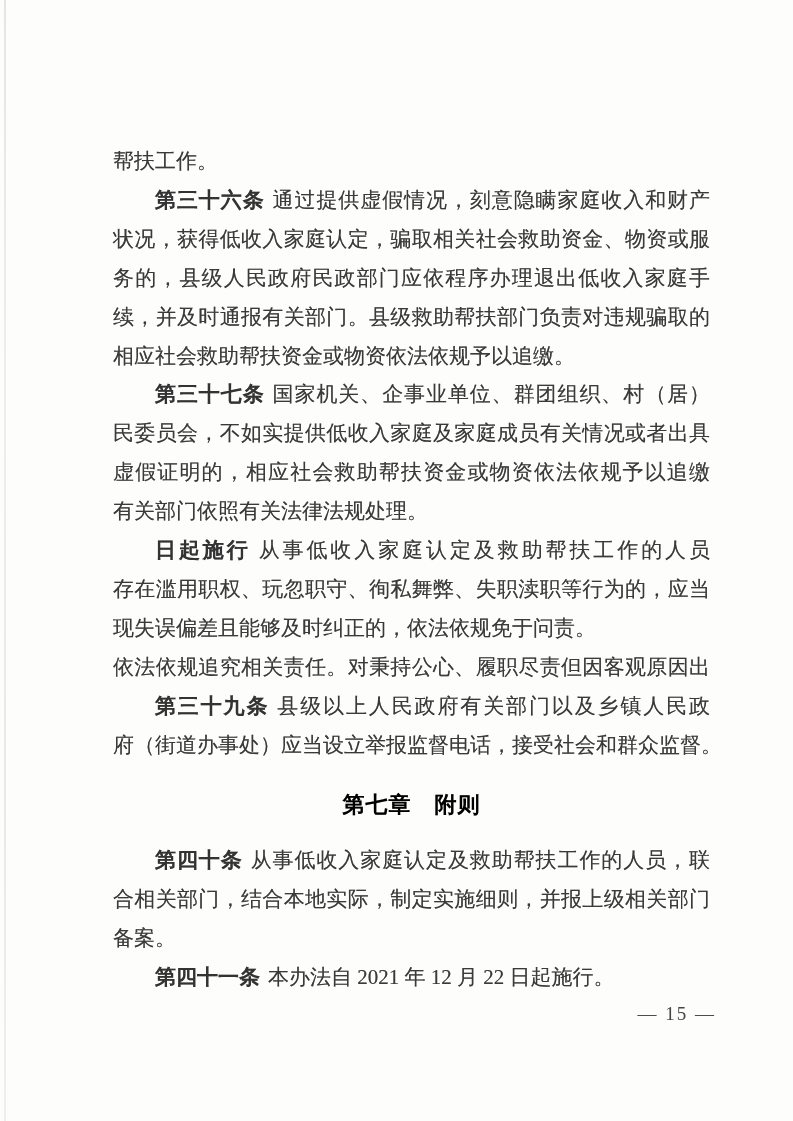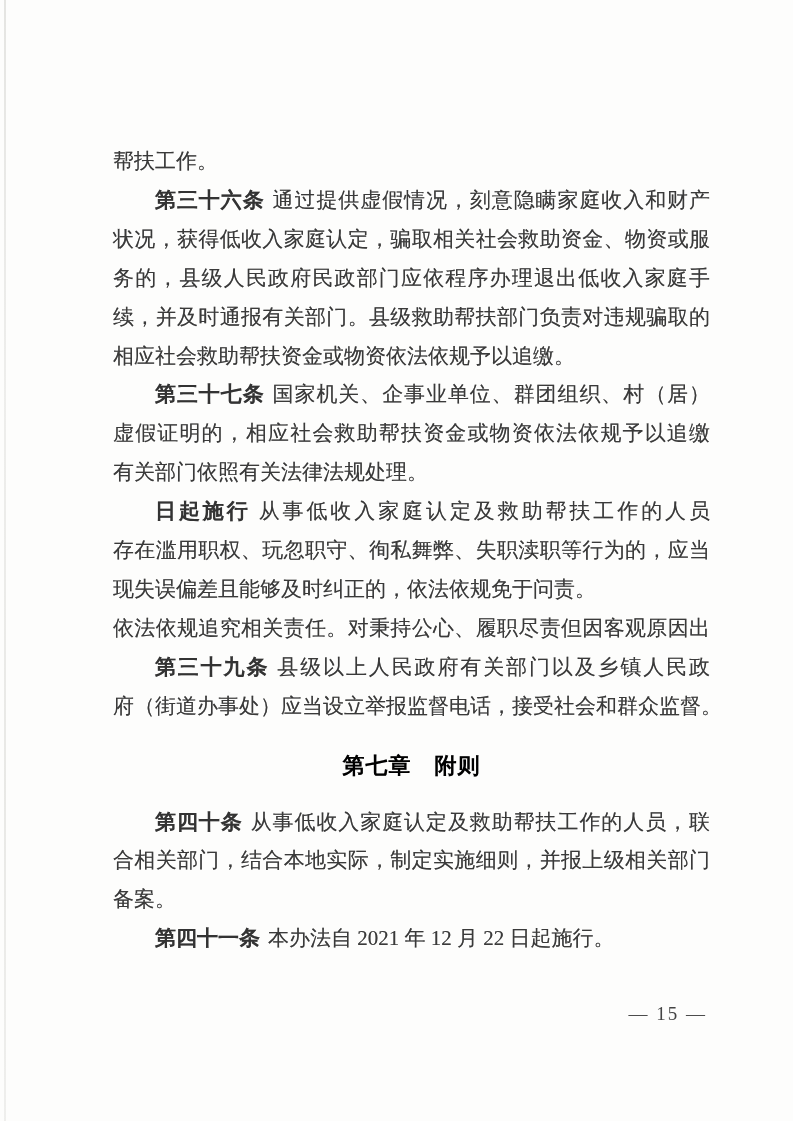--- a/index.html
+++ b/index.html
@@ -66,21 +66,21 @@
     font-size: 22px;
     line-height: 38.9px;
     margin: 21px 0 17px 0;
     font-family: "Liberation Sans", "DejaVu Sans", sans-serif;
     color: #000000;
     letter-spacing: 1px;
   }
   .page-number {
     position: absolute;
     top: 1002px;
-    right: 86px;
+    right: 77px;
     font-size: 19px;
     line-height: 24px;
     letter-spacing: 2px;
     color: #444444;
   }
 </style>
 </head>
 <body>
 
 <div class="page">
@@ -94,20 +94,21 @@
     <div>
       <div class="line fill indent"><span class="term">第三十六条</span><span>通过提供虚假情况，刻意隐瞒家庭收入和财产</span></div>
       <div class="line fill">状况，获得低收入家庭认定，骗取相关社会救助资金、物资或服</div>
       <div class="line fill">务的，县级人民政府民政部门应依程序办理退出低收入家庭手</div>
       <div class="line fill">续，并及时通报有关部门。县级救助帮扶部门负责对违规骗取的</div>
       <div class="line nowrap">相应社会救助帮扶资金或物资依法依规予以追缴。</div>
     </div>
 
     <div>
       <div class="line fill indent"><span class="term">第三十七条</span><span>国家机关、企事业单位、群团组织、村（居）</span></div>
+      <div class="line fill">民委员会，不如实提供低收入家庭及家庭成员有关情况或者出具</div>
       <div class="line fill">虚假证明的，相应社会救助帮扶资金或物资依法依规予以追缴</div>
       <div class="line nowrap">有关部门依照有关法律法规处理。</div>
     </div>
 
     <div>
       <div class="line fill indent"><span class="term">日起施行</span><span>从事低收入家庭认定及救助帮扶工作的人员</span></div>
       <div class="line fill">存在滥用职权、玩忽职守、徇私舞弊、失职渎职等行为的，应当</div>
       <div class="line nowrap">现失误偏差且能够及时纠正的，依法依规免于问责。</div>
       <div class="line fill">依法依规追究相关责任。对秉持公心、履职尽责但因客观原因出</div>
     </div>

